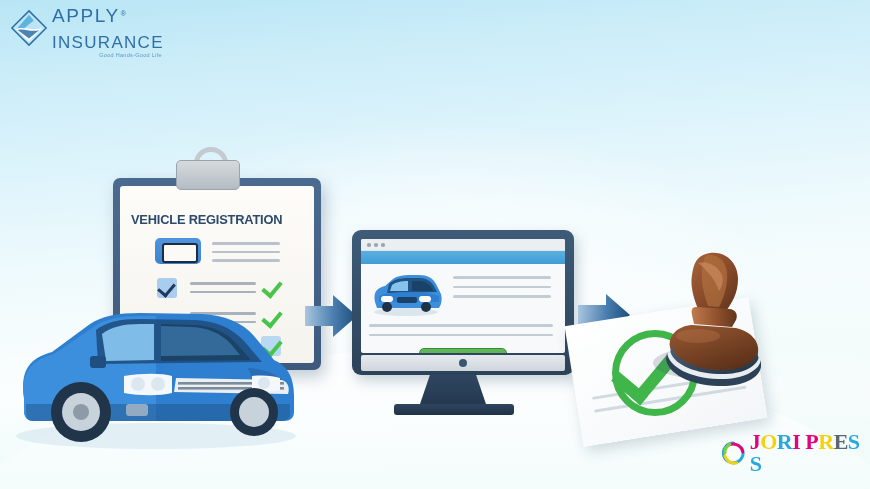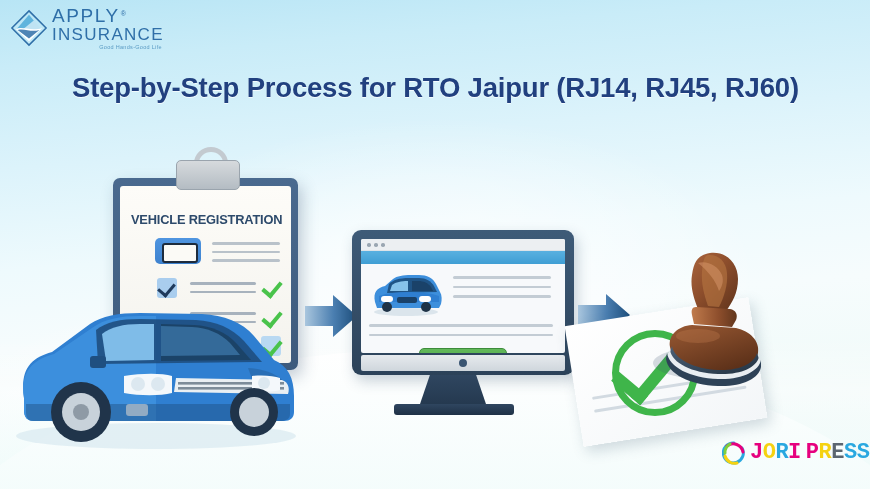--- a/index.html
+++ b/index.html
@@ -75,21 +75,21 @@
     font-size: 7px;
     vertical-align: super;
     color: #2f6fa8;
     margin-left: 1px;
   }
   .logo-l2 {
     font-size: 17px;
     letter-spacing: 1.3px;
     color: #2f6fa8;
     display: block;
-    margin-top: 1px;
+    margin-top: 9px;
     text-align: center;
   }
   .logo-tag {
     display: block;
     font-size: 5.5px;
     color: #5a9bc4;
     letter-spacing: 0.3px;
     text-align: right;
     margin-top: 2px;
     padding-right: 2px;
@@ -106,21 +106,21 @@
     letter-spacing: -0.2px;
     font-family: "Liberation Sans", sans-serif;
     text-shadow: 0 1px 0 rgba(255,255,255,0.7);
     white-space: nowrap;
   }
 
   
   .clipboard {
     position: absolute;
     left: 113px; top: 178px;
-    width: 185px; height: 192px;
+    width: 208px; height: 192px;
     background: linear-gradient(180deg, #4a6a8f 0%, #3d5a7c 100%);
     border-radius: 7px;
     box-shadow: 4px 7px 16px rgba(40,70,100,0.28);
   }
   .clip-paper {
     position: absolute;
     left: 7px; top: 8px; right: 7px; bottom: 7px;
     background: linear-gradient(180deg, #fdfcf8 0%, #f4f3ee 100%);
     border-radius: 3px;
   }
@@ -359,21 +359,21 @@
     display: flex;
     align-items: center;
   }
   .wm-ring {
     width: 24px; height: 24px;
     margin-right: 4px;
   }
   .wm-text {
     font-size: 22px;
     font-weight: bold;
-    font-family: Liberation Mono, monospace;
+    font-family: Liberation Serif, serif;
     letter-spacing: -0.5px;
     line-height: 1;
   }
   .wm-text span { display: inline-block; }
 </style>
 </head>
 <body>
 
 <div id="stage">
 
@@ -391,21 +391,20 @@
       <path d="M6 21 C14 18 22 24 34 20 L20 34 Z" fill="#ffffff"></path>
       <path d="M8 22 C16 20 22 25 31 22 L20 31 Z" fill="#2f6fa8" opacity="0.85"></path>
     </svg>
     <div class="logo-text">
       <span class="logo-l1">APPLY</span><span class="logo-reg">®</span>
       <span class="logo-l2">INSURANCE</span>
       <span class="logo-tag">Good Hands-Good Life</span>
     </div>
   </div>
 
-  <div class="title">Step-by-Step Process for RTO Jaipur (RJ14, RJ45, RJ60)</div>
 
   <div class="clipboard">
     <div class="clip-paper">
       <div class="clip-head">VEHICLE REGISTRATION</div>
 
       <div class="plate-icon">
         <div class="plate-inner"></div>
       </div>
       <div class="row-lines" style="left:92px; top:56px; width:68px;">
         <div class="ln"></div>

